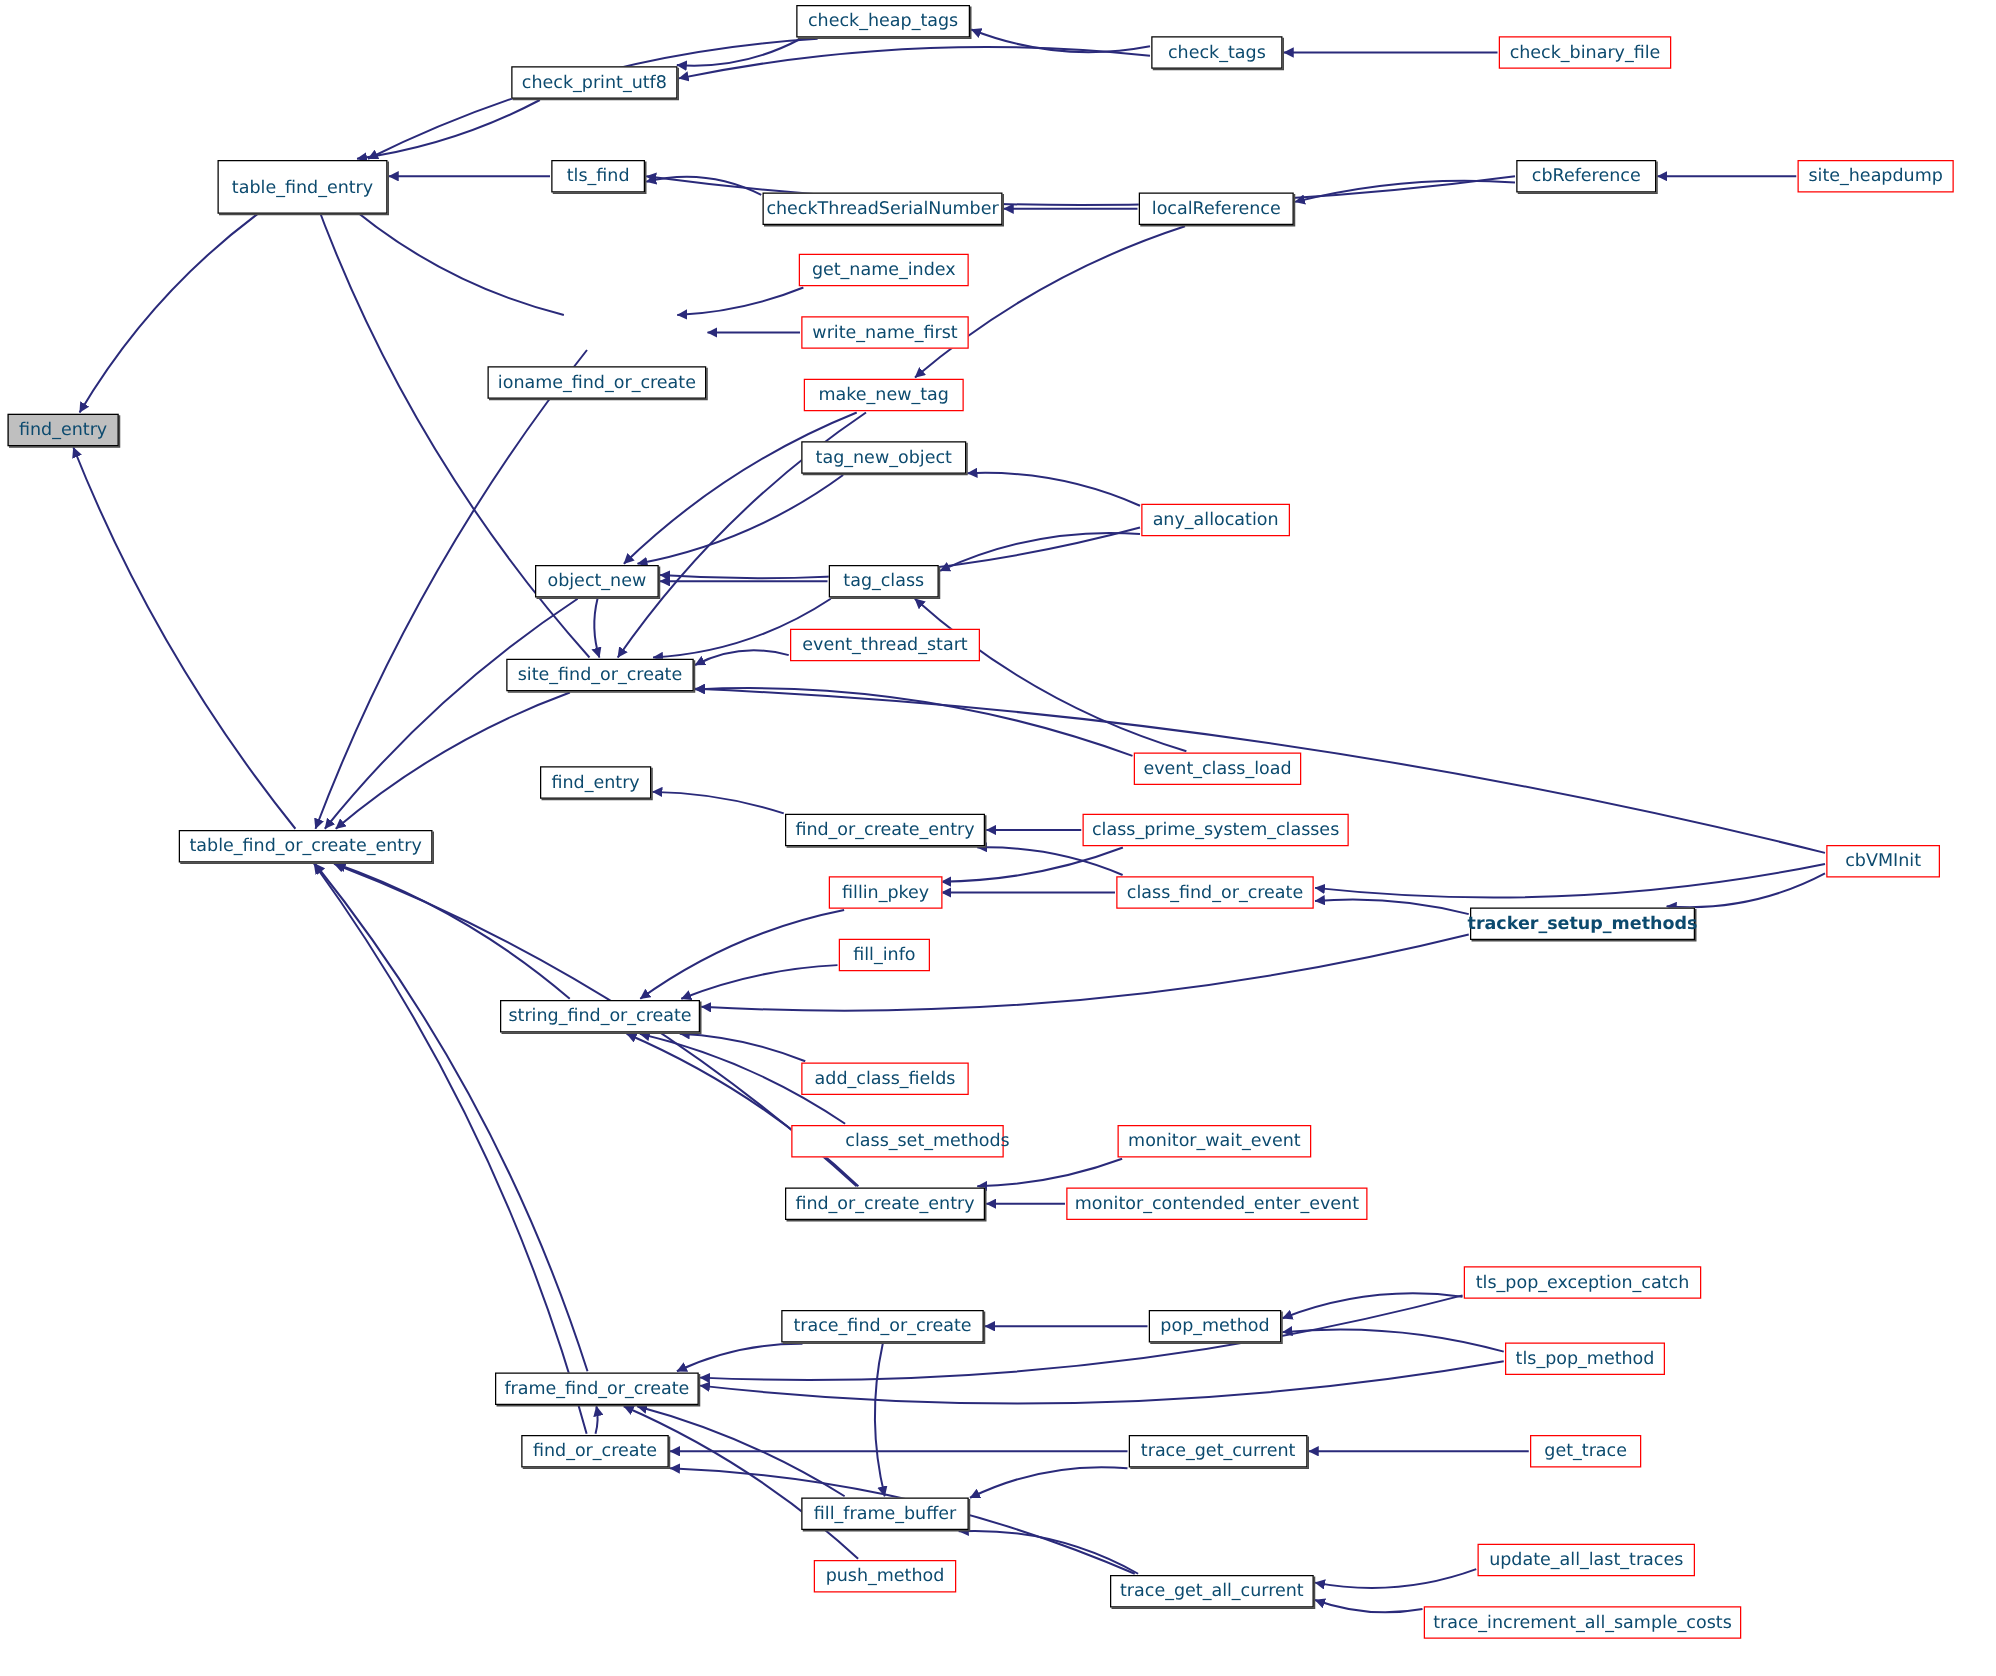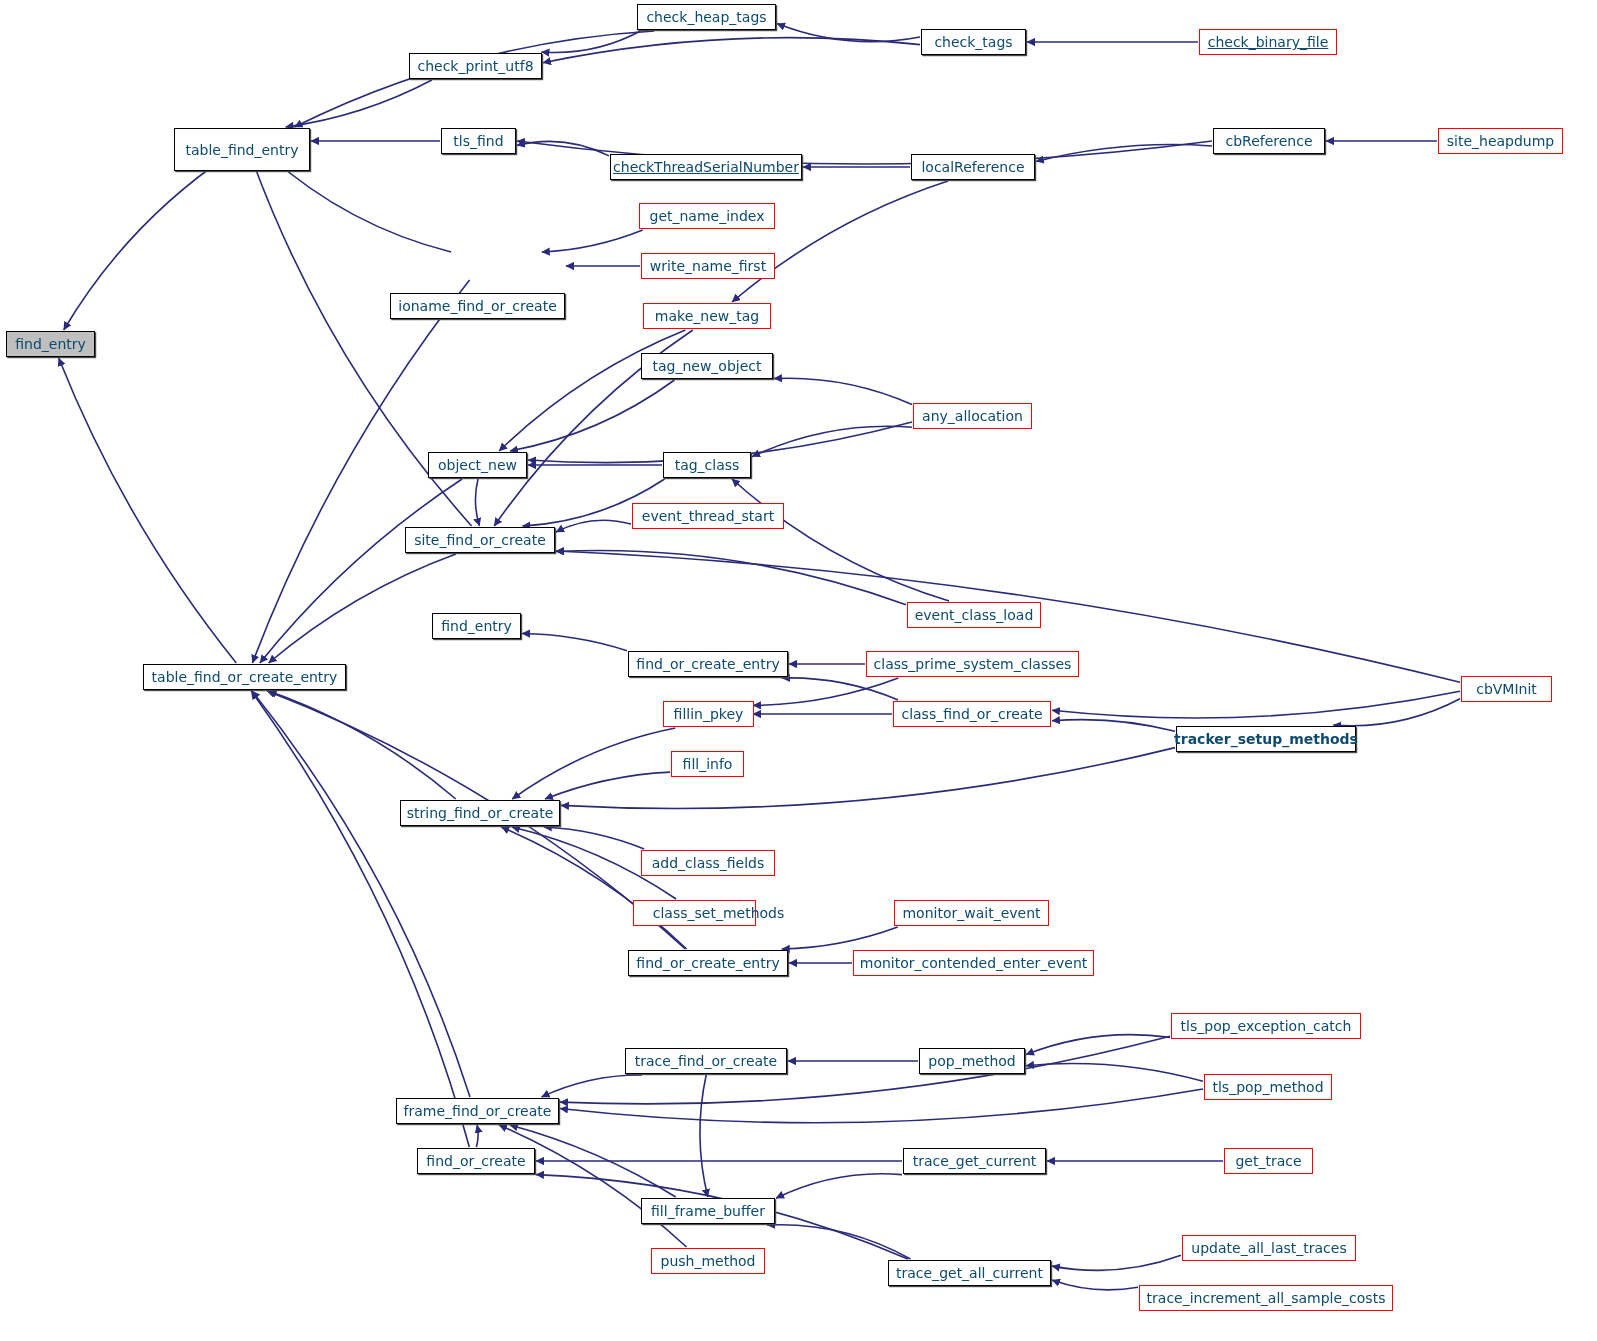--- a/index.html
+++ b/index.html
@@ -150,27 +150,27 @@
     </div>
     <div class="gnode black" style="left: 409px; top: 53px; width: 133px; height: 26px;">
       <span class="lbl">check_print_utf8</span>
     </div>
     <div class="gnode black" style="left: 637px; top: 4px; width: 139px; height: 26px;">
       <span class="lbl">check_heap_tags</span>
     </div>
     <div class="gnode black" style="left: 921px; top: 29px; width: 105px; height: 26px;">
       <span class="lbl">check_tags</span>
     </div>
-    <div class="gnode red" style="left: 1199px; top: 29px; width: 138px; height: 26px; text-decoration: underline;">
+    <div class="gnode red" style="left: 1199px; top: 29px; width: 138px; height: 26px;">
       <span class="lbl">check_binary_file</span>
     </div>
     <div class="gnode black" style="left: 441px; top: 128px; width: 75px; height: 26px;">
       <span class="lbl">tls_find</span>
     </div>
-    <div class="gnode black" style="left: 610px; top: 154px; width: 192px; height: 26px; text-decoration: underline;">
+    <div class="gnode black" style="left: 610px; top: 154px; width: 192px; height: 26px;">
       <span class="lbl">checkThreadSerialNumber</span>
     </div>
     <div class="gnode black" style="left: 911px; top: 154px; width: 124px; height: 26px;">
       <span class="lbl">localReference</span>
     </div>
     <div class="gnode black" style="left: 1213px; top: 128px; width: 112px; height: 26px;">
       <span class="lbl">cbReference</span>
     </div>
     <div class="gnode red" style="left: 1438px; top: 128px; width: 125px; height: 26px;">
       <span class="lbl">site_heapdump</span>
@@ -231,21 +231,21 @@
     </div>
     <div class="gnode red" style="left: 671px; top: 751px; width: 73px; height: 26px;">
       <span class="lbl">fill_info</span>
     </div>
     <div class="gnode black" style="left: 400px; top: 800px; width: 160px; height: 26px; align-items: center;">
       <span class="lbl">string_find_or_create</span>
     </div>
     <div class="gnode red" style="left: 641px; top: 850px; width: 134px; height: 26px;">
       <span class="lbl">add_class_fields</span>
     </div>
-    <div class="gnode red" style="left: 633px; top: 900px; width: 123px; height: 26px; padding-left: 48px;">
+    <div class="gnode red" style="left: 633px; top: 900px; width: 170px; height: 26px; padding-left: 48px;">
       <span class="lbl">class_set_methods</span>
     </div>
     <div class="gnode red" style="left: 894px; top: 900px; width: 155px; height: 26px;">
       <span class="lbl">monitor_wait_event</span>
     </div>
     <div class="gnode black" style="left: 143px; top: 664px; width: 203px; height: 26px;">
       <span class="lbl">table_find_or_create_entry</span>
     </div>
     <div class="gnode black" style="left: 628px; top: 950px; width: 160px; height: 26px;">
       <span class="lbl">find_or_create_entry</span>

